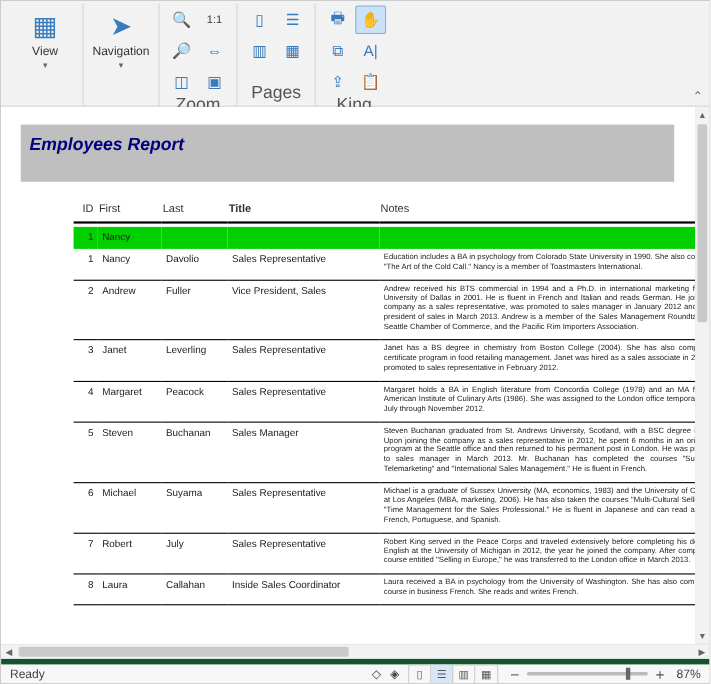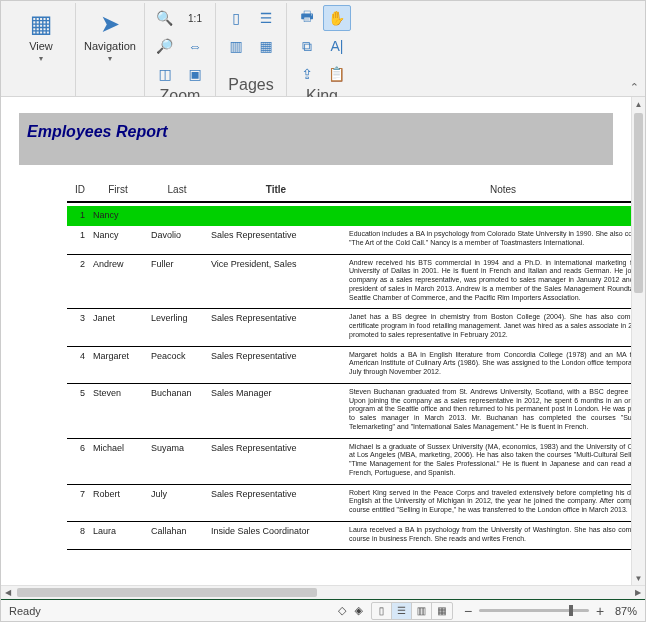--- a/index.html
+++ b/index.html
@@ -29,40 +29,40 @@
   .vscroll .arrow, .hscroll .arrow { width:14px; height:14px; display:flex; align-items:center; justify-content:center; font-size:8px; color:#666; cursor:pointer; }
   .vscroll .track { flex:1; width:100%; position:relative; }
   .vscroll .thumb { position:absolute; left:2px; right:2px; top:2px; height:180px; background:#c9c9c9; border-radius:2px; }
 
   
   .page-surface { background:#fff; }
   .report-title-band { background:#bfbfbf; padding:10px 8px 24px; margin-bottom:18px; }
   .report-title { font-size:16px; font-weight:bold; font-style:italic; color:#00007f; }
 
   .rtable { width:100%; border-collapse:collapse; table-layout:fixed;margin-left:48px; }
-  .rtable th { font-weight:normal; font-size:10px; color:#333; padding-bottom:6px; text-align:center; }
+  .rtable th { font-weight:normal; font-size:10px; color:#333; padding-bottom:6px; text-align:left; }
   .rtable th.id { width:22px; text-align:right; padding-right:4px; }
   .rtable th.first { width:58px; }
   .rtable th.last { width:60px; }
   .rtable th.title { width:138px;font-weight:bold; }
   .rtable th.notes {  }
   .hdr-sep td { border-top:2px solid #000; height:4px; padding:0; }
   .rtable tr.row td { font-size:9px; vertical-align:top; padding:4px 4px 6px; border-bottom:1px solid #000; }
   .rtable tr.row td.id { text-align:right; padding-right:4px; }
   .rtable tr.row td.notes { font-size:7px; line-height:1.25; text-align:justify; }
   .rtable tr.hl td { background:#00d000; border-bottom:none; }
   .rtable tr.hl + tr.row td { border-top:none; }
 
   
   .hscroll { height:14px; background:#f2f2f2; border-top:1px solid #e0e0e0; display:flex; align-items:center; }
   .hscroll .track { flex:1; height:100%; position:relative; }
   .hscroll .thumb { position:absolute; top:2px; bottom:2px; left:2px; width:300px; background:#c9c9c9; border-radius:2px; }
 
   
-  .status { height:22px; background:#f7f7f7; border-top:1px solid #14532d; display:flex; align-items:center; padding:0 8px; gap:8px; font-size:11px; color:#444; }
+  .status { height:22px; background:#f7f7f7; border-top:5px solid #14532d; display:flex; align-items:center; padding:0 8px; gap:8px; font-size:11px; color:#444; }
   .status .spacer { flex:1; }
   .view-icons { display:flex; gap:0; border:1px solid #ccc; border-radius:2px; overflow:hidden; }
   .view-icons .vi { width:20px; height:16px; display:flex; align-items:center; justify-content:center; border-right:1px solid #ccc; cursor:pointer; font-size:10px; color:#555; }
   .view-icons .vi:last-child{border-right:none;}
   .view-icons .vi.sel { background:#d7e7f7; }
   .zoom-slider { display:flex; align-items:center; gap:4px; }
   .zoom-slider .bar { width:110px; height:3px; background:#bbb; position:relative; border-radius:2px;}
   .zoom-slider .knob { position:absolute; top:-4px; left:82%; width:4px; height:11px; background:#666; }
   .zoom-slider .btn { cursor:pointer; color:#555; font-size:14px; width:14px; text-align:center;}
 </style>

